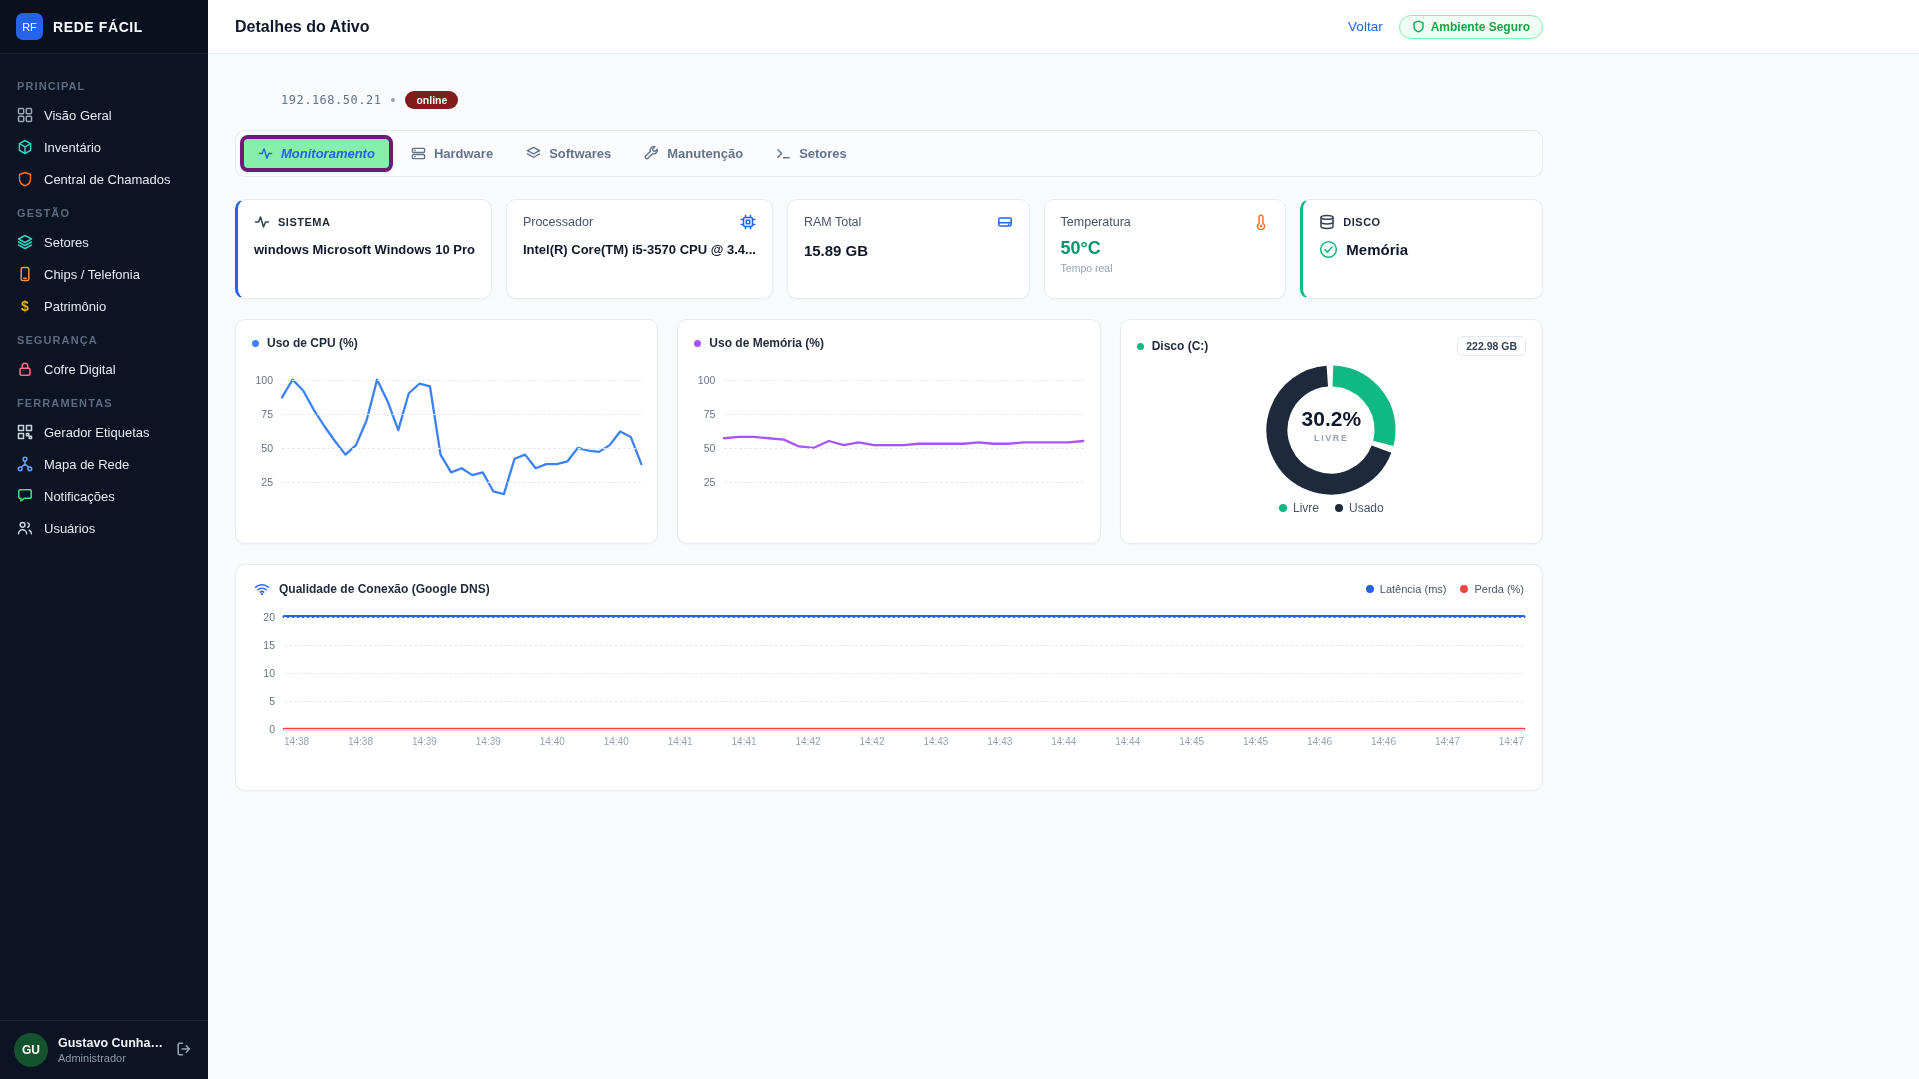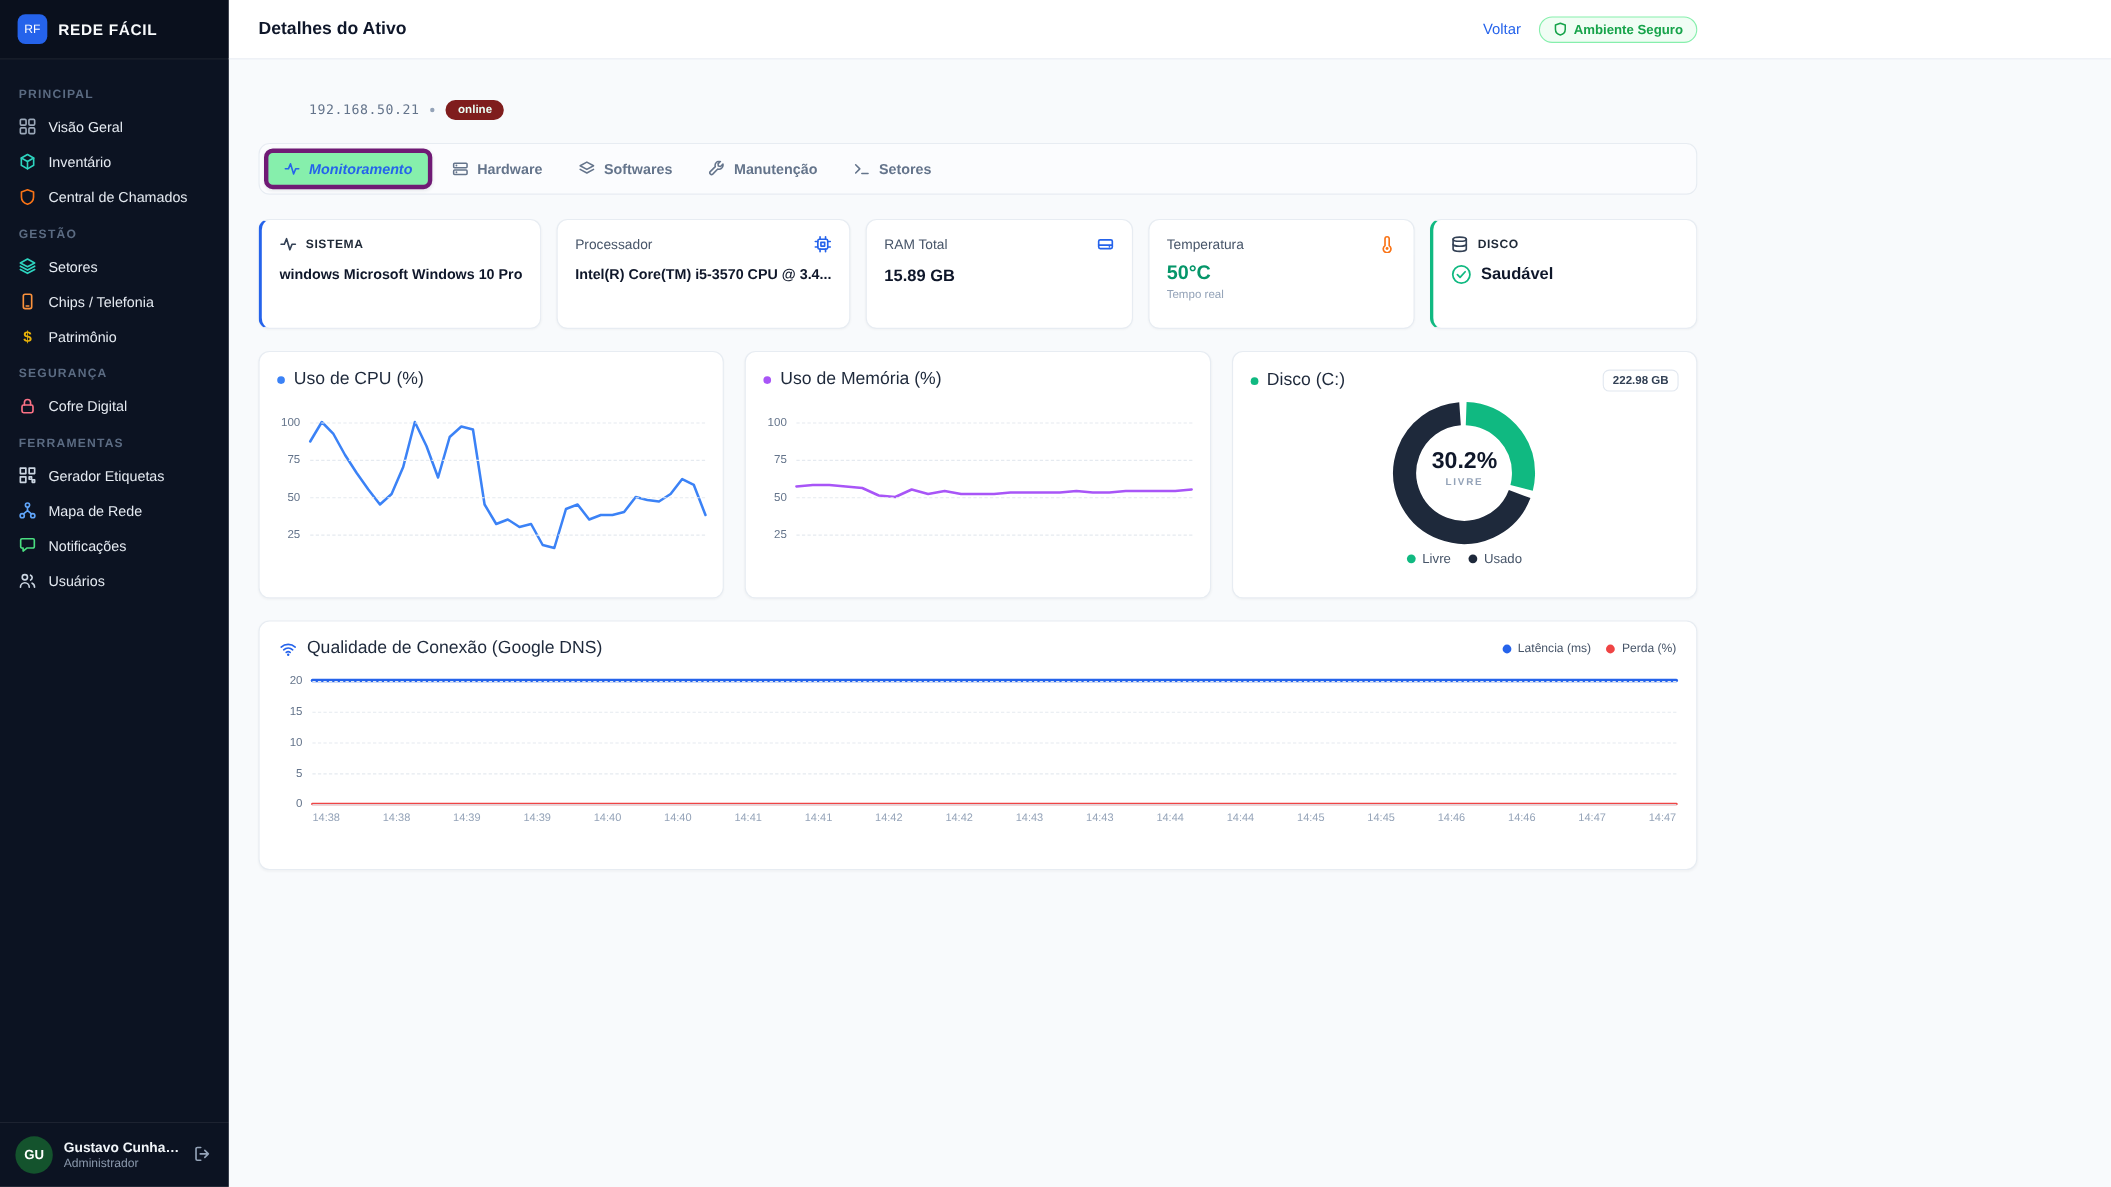--- a/index.html
+++ b/index.html
@@ -63,21 +63,21 @@
   .ic-sub{font-size:10.5px;color:#94a3b8;margin-top:3px;}
   .health-row{display:flex;align-items:center;gap:8px;margin-top:10px;}
   .health-text{font-size:15px;font-weight:700;color:#0f172a;}
   .icon-blue{color:#2563eb;}.icon-orange{color:#f97316;}.icon-slate{color:#334155;}.icon-green{color:#10b981;}
 
   
   .charts-row{margin-top:20px;display:grid;grid-template-columns:repeat(3,1fr);gap:19px;}
   .chart-card{height:225px;padding:16px;}
   .chart-title-row{display:flex;align-items:center;gap:8px;}
   .legend-dot{width:7px;height:7px;border-radius:50%;background:currentColor;flex:none;}
-  .chart-title{font-size:16px;font-weight:400;color:#1e293b;}
+  .chart-title{font-size:12px;font-weight:700;color:#1e293b;}
   .gb-badge{border:1px solid #e2e8f0;background:#fff;border-radius:6px;padding:3px 8px;font-size:10.5px;font-weight:600;color:#334155;}
   .lc-body{display:flex;height:150px;margin-top:16px;}
   .conn .lc-body{height:118px;margin-top:14px;}
   .y-labels{position:relative;width:30px;flex:none;}
   .ytick{position:absolute;right:9px;transform:translateY(-50%);font-size:10.5px;color:#64748b;}
   .plot{position:relative;flex:1;}
   .plot svg{position:absolute;inset:0;width:100%;height:100%;overflow:visible;display:block;}
   .gridline{position:absolute;left:0;right:0;height:0;border-top:1px dashed #e5eaf0;}
   .gridline.solid{border-top:1px solid #dde4ec;}
   .x-labels{display:flex;justify-content:space-between;margin:7px 0 0 30px;font-size:10px;color:#94a3b8;}
@@ -350,21 +350,21 @@
                   <path d="M2 3.4v9.2c0 1 2.7 1.9 6 1.9s6-.9 6-1.9V3.4"></path>
                   <path d="M2 8c0 1 2.7 1.9 6 1.9S14 9 14 8"></path>
                 </svg>
               <span>DISCO</span>
             </div>
             <div class="health-row">
               <svg class="icon-svg icon-green" style="width:19px;height:19px;" viewBox="0 0 18 18">
                   <circle cx="9" cy="9" r="7.4"></circle>
                   <path d="M5.6 9.2l2.3 2.3 4.4-4.8"></path>
                 </svg>
-              <span class="health-text">Saudável</span>
+              <span class="health-text">Memória</span>
             </div>
           </div>
         </div>
 
         <div class="charts-row">
 
           <div class="card chart-card">
             <div class="chart-title-row">
               <span class="legend-dot" style="color: rgb(59, 130, 246);"></span>
               <span class="chart-title">Uso de CPU (%)</span>

